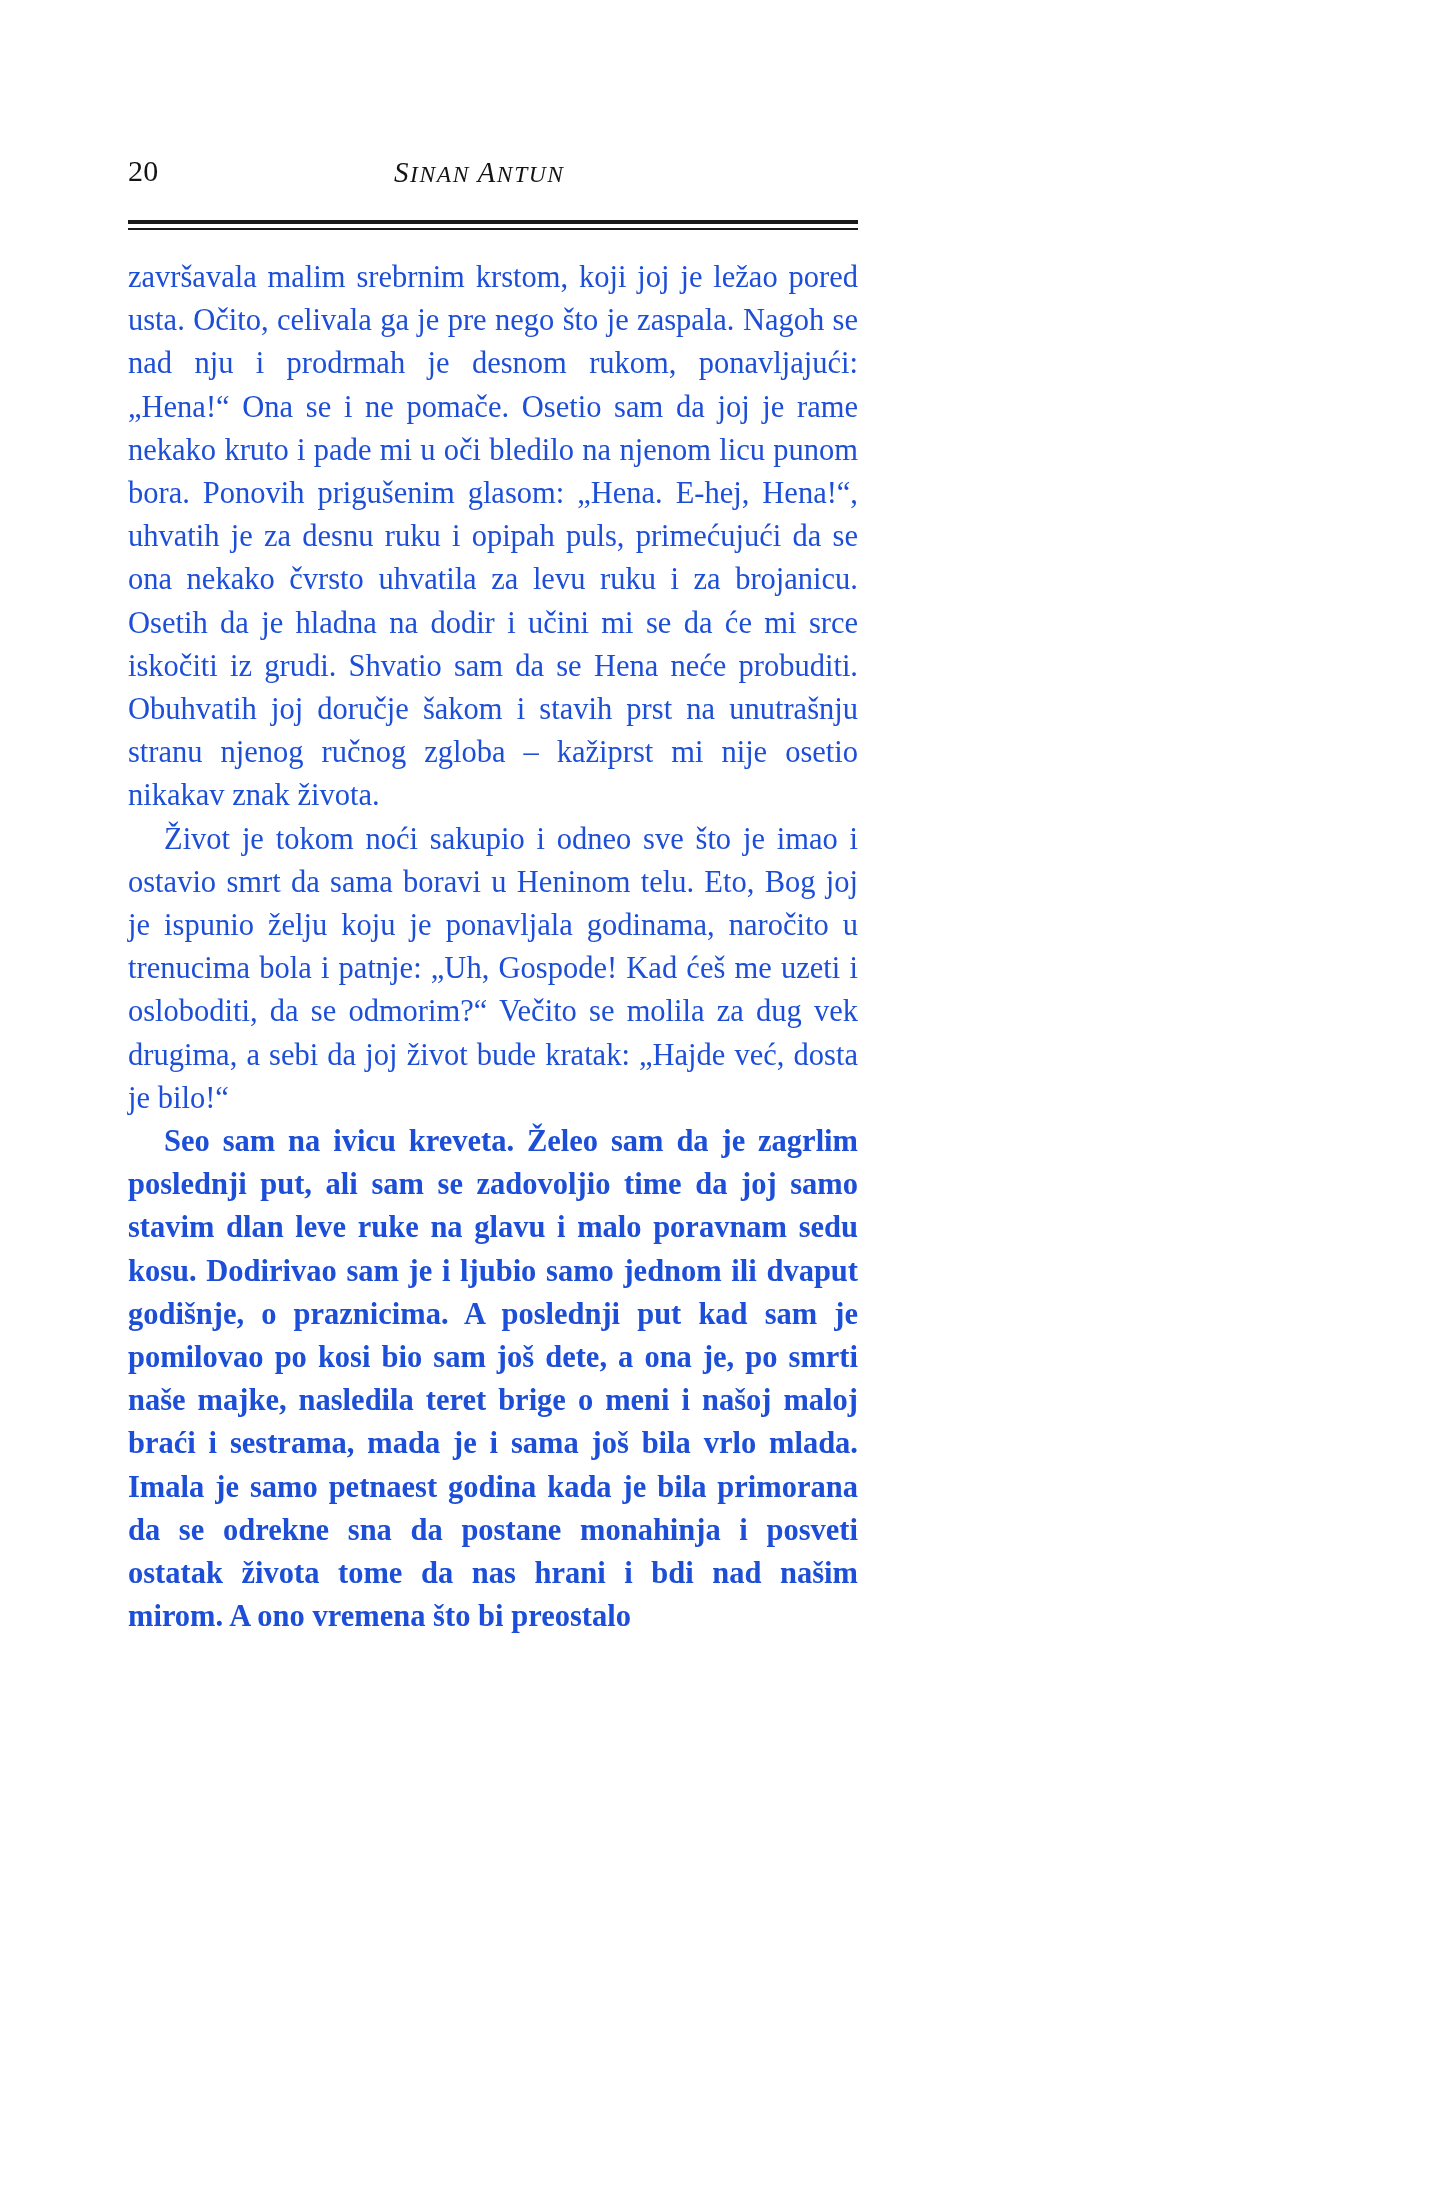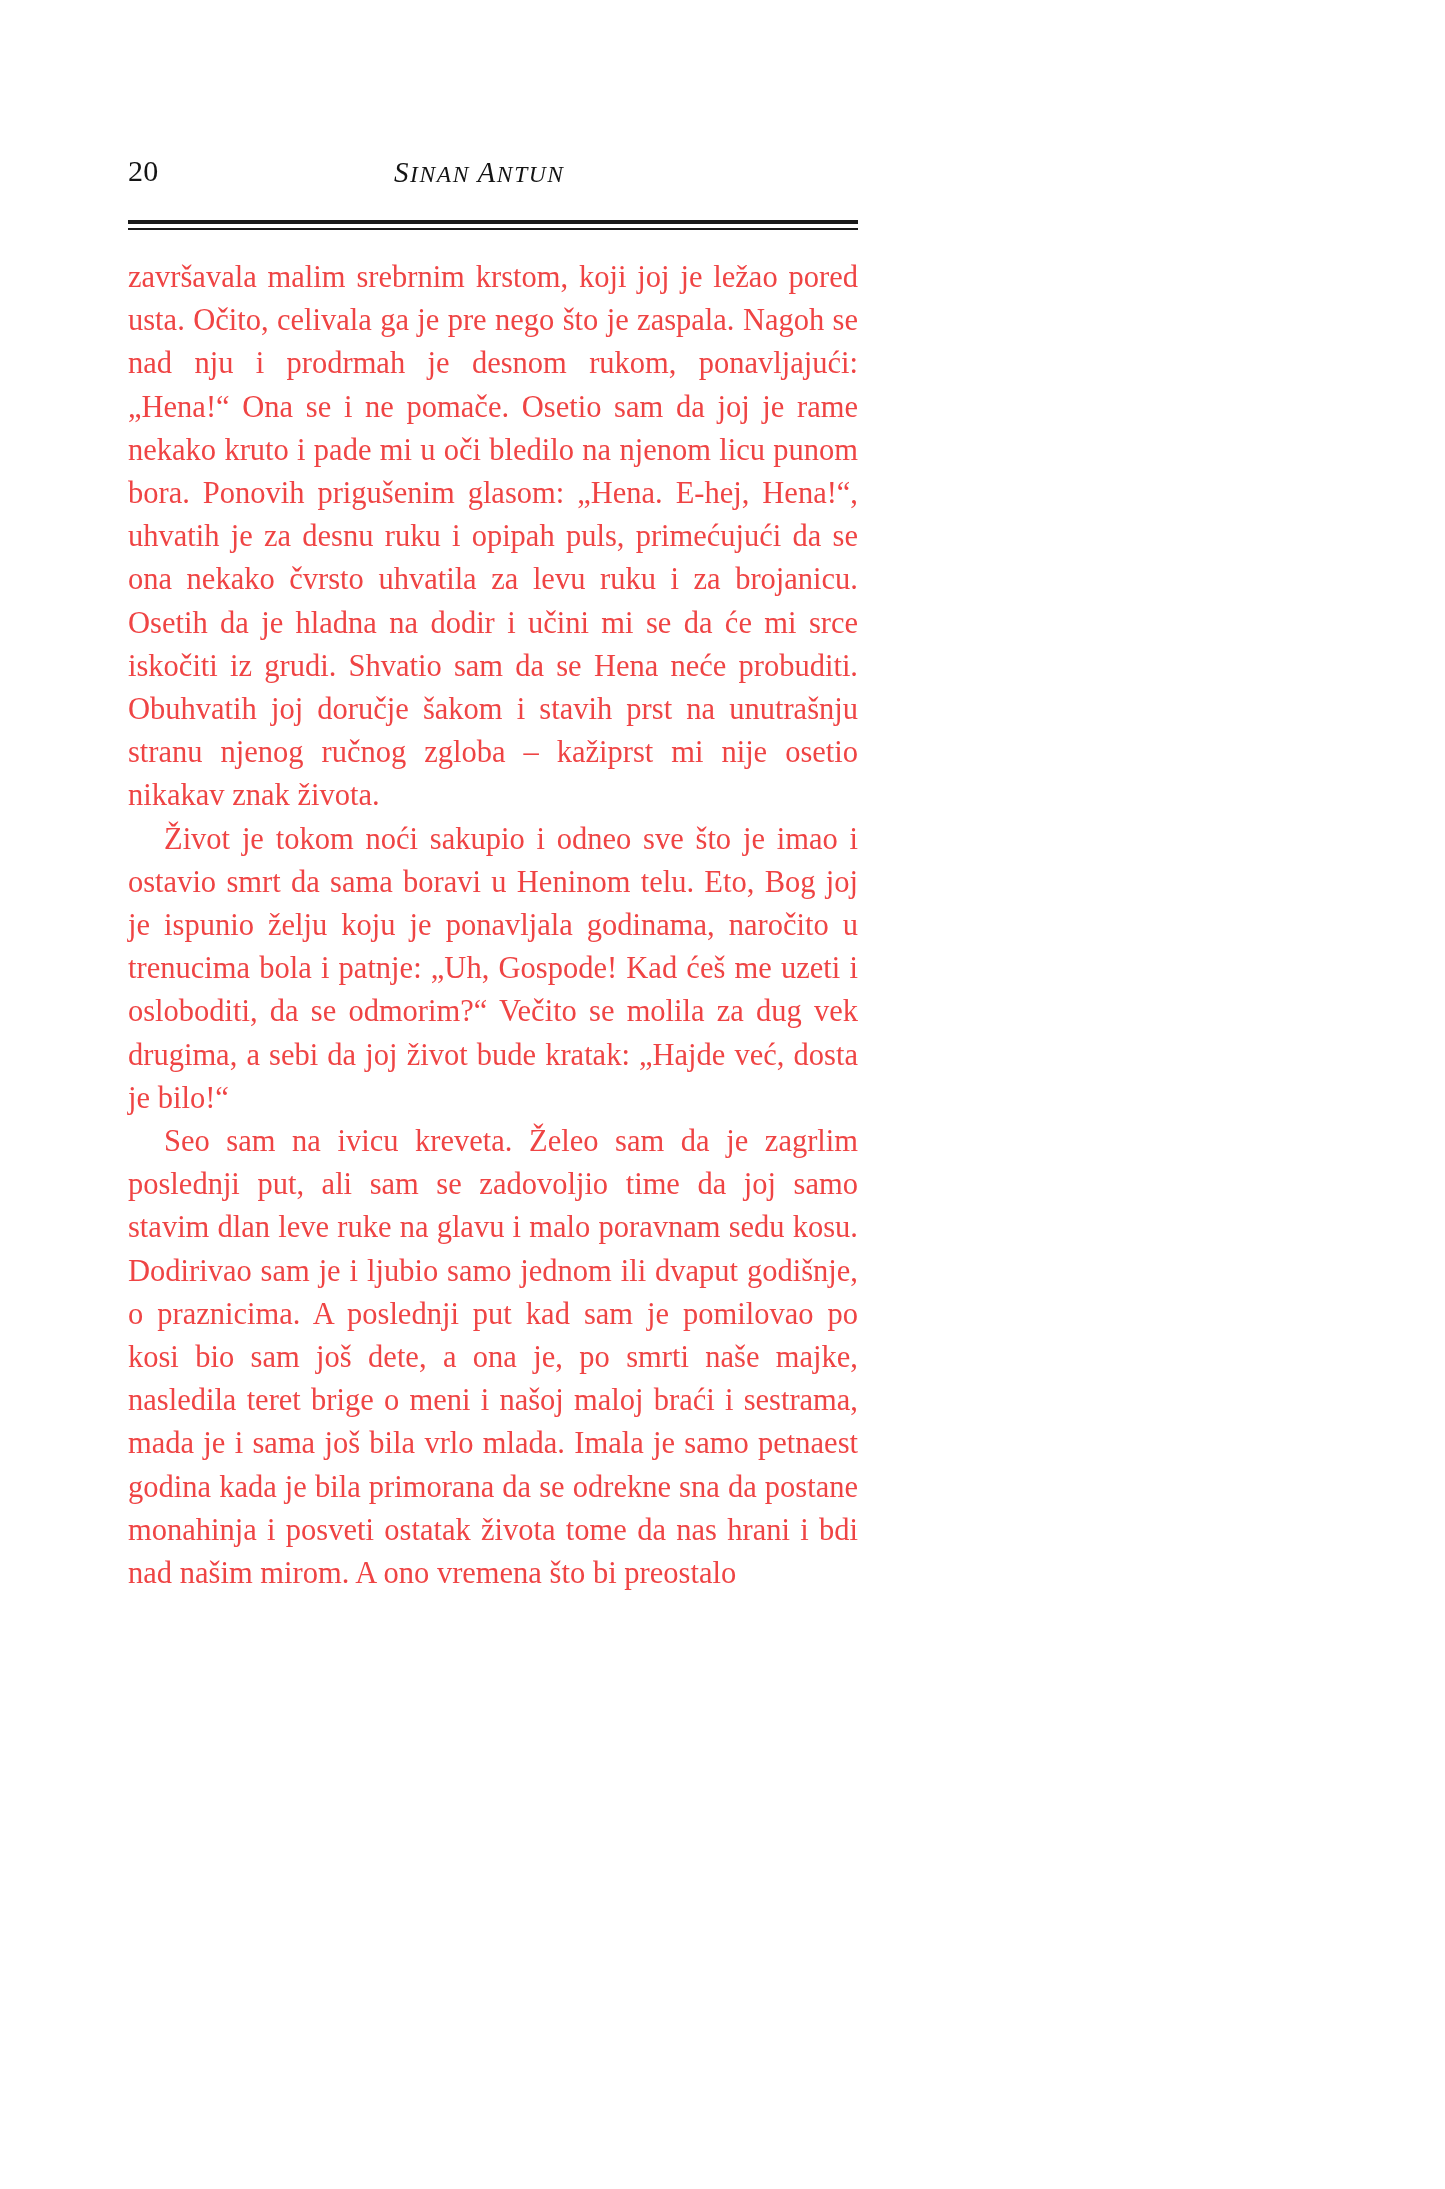--- a/index.html
+++ b/index.html
@@ -92,31 +92,32 @@
   
   .body-copy {
     margin-top: 26px;
   }
   .para {
     margin: 0;
     font-size: 30.5px;
     line-height: 43.2px;
     text-align: justify;
     text-justify: inter-word;
-    color: #ef4444;
+    color: #1d4ed8;
     hyphens: none;
     -webkit-hyphens: none;
     word-spacing: 0.1px;
   }
   .para.indent {
     text-indent: 36px;
   }
   
   .para:last-child {
     text-align: justify;
+    font-weight: bold;
   }
 </style>
 </head>
 <body>
 
 <div class="page">
 
   <div class="text-block">
 
     <div class="running-head">

